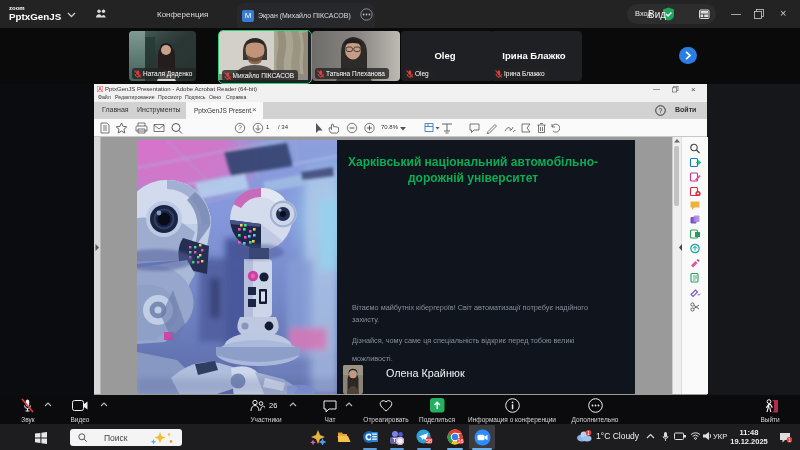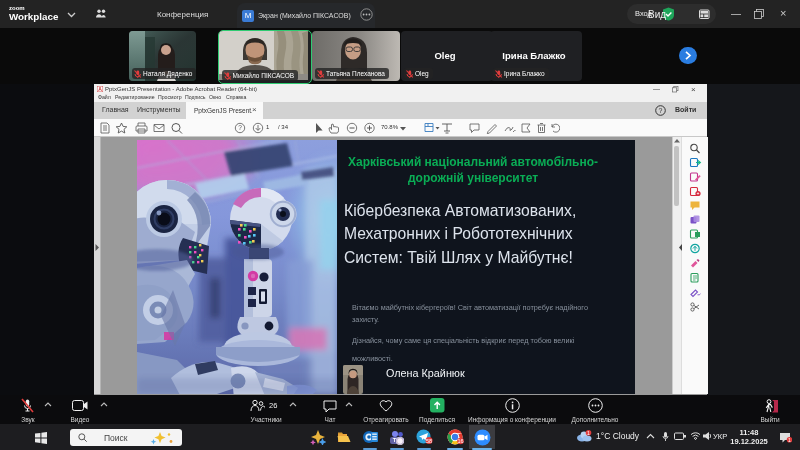--- a/index.html
+++ b/index.html
@@ -25,21 +25,21 @@
   .ticon{position:absolute;top:3.5px;}
   #zbot{left:0;top:394.5px;width:800px;height:29.5px;background:#0b0b0d;}
   .zbl{position:absolute;top:21px;color:#d6d6d6;font-size:6.5px;white-space:nowrap;transform:translateX(-50%);}
   #tbar{left:0;top:424px;width:800px;height:26px;background:#1d1d20;padding-left:44px;}
   .ul{position:absolute;top:23.5px;height:2px;background:#5a9bd5;border-radius:1px;}
 </style></head>
 <body>
   <div class="abs" id="topbar">
     <div class="abs" id="zlogo">
       <span class="z1">zoom</span>
-      <span class="z2">Workplace</span>
+      <span class="z2">PptxGenJS</span>
     </div>
     <svg class="abs" style="left:67px;top:12px" width="9" height="6">
       <path d="M1 1 L4.5 4.5 L8 1" stroke="#ccc" stroke-width="1.3" fill="none"></path>
     </svg>
     <svg class="abs" style="left:95px;top:8px" width="12" height="11" fill="#ddd">
       <circle cx="4" cy="3.2" r="1.7"></circle>
       <circle cx="8.5" cy="3.2" r="1.7"></circle>
       <path d="M1 9.5c0-2 1.4-3.3 3-3.3S7 7.5 7 9.5zM6.5 9.5c.2-1.8 1-2.6 2-2.6s2 .8 2.2 2.6z"></path>
     </svg>
     <div class="abs" id="conf">Конференция</div>
@@ -407,21 +407,20 @@
             <circle cx="101" cy="241" r="7.5" fill="#7e90b8"></circle>
             <path d="M58 224 l20-3 3 9 -20 5z" fill="#2e3a5c"></path>
             <path d="M150 246 q20-4 30 4 l-4 4 h-26z" fill="#8ca0e0" opacity=".8"></path>
           </g>
           <ellipse cx="20" cy="120" rx="36" ry="11" fill="#55639c" opacity=".55" filter="url(#b2)"></ellipse>
           <ellipse cx="121" cy="112" rx="26" ry="8" fill="#4a5890" opacity=".45" filter="url(#b2)"></ellipse>
           <rect x="0" y="238" width="200" height="16" fill="#46548e" opacity=".2" filter="url(#b4)"></rect>
           <rect width="200" height="254" fill="#4a58a0" opacity=".08"></rect>
         </svg>
         <div class="abs" style="left:209px;top:14px;width:254px;text-align:center;color:#0aad55;font-weight:bold;font-size:12px;line-height:16px;white-space:nowrap;">Харківський національний автомобільно-<br>дорожній університет</div>
-        <div class="abs" style="left:207px;top:59px;color:#dde3ec;font-size:15.7px;line-height:23.6px;white-space:nowrap;">Кібербезпека Автоматизованих,<br>Мехатронних і Робототехнічних<br>Систем: Твій Шлях у Майбутнє!</div>
         <div class="abs" style="left:215px;top:162px;color:#87909c;font-size:7.3px;line-height:12px;white-space:nowrap;">Вітаємо майбутніх кібергероїв! Світ автоматизації потребує надійного<br>захисту.</div>
         <div class="abs" style="left:215px;top:192.5px;color:#87909c;font-size:7.3px;line-height:17.5px;white-space:nowrap;">Дізнайся, чому саме ця спеціальність відкриє перед тобою великі<br>можливості.</div>
         <div class="abs" style="left:206px;top:225px;width:20px;height:29px;overflow:hidden;border-radius:2px;">
           <svg width="20" height="29">
             <rect width="20" height="29" fill="#8a8376"></rect>
             <rect x="0" y="0" width="20" height="10" fill="#9c9384"></rect>
             <path d="M10 7 q-5 1-5.5 7 v15 h11 v-15 q-.5-6-5.5-7z" fill="#2e2624"></path>
             <circle cx="10" cy="9.5" r="3.8" fill="#c59a80"></circle>
             <path d="M10 5 q-4 0-4.2 4.5 q-1.2-5.5 4.2-5.8 q5.4 .3 4.2 5.8 q-.2-4.5-4.2-4.5z" fill="#1e1816"></path>
             <path d="M4 29 q1.5-8 6-8 t6 8z" fill="#4e4238"></path>

